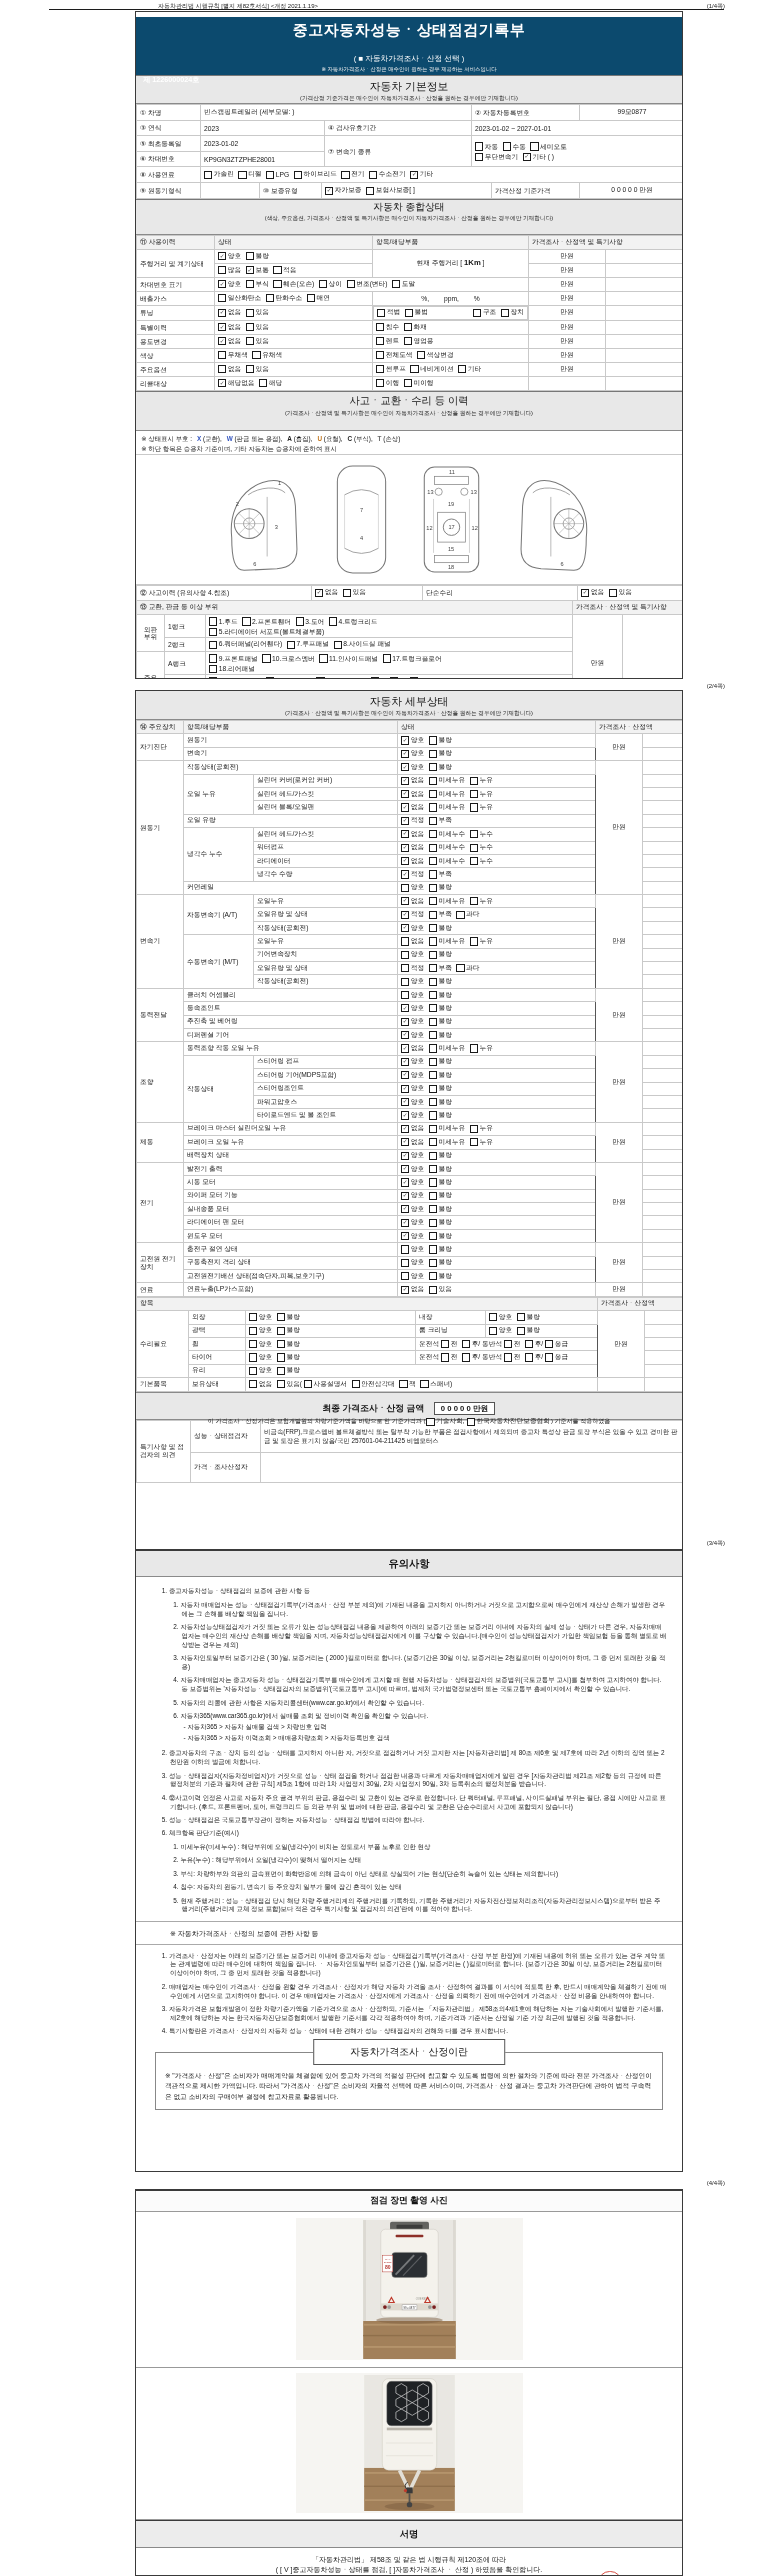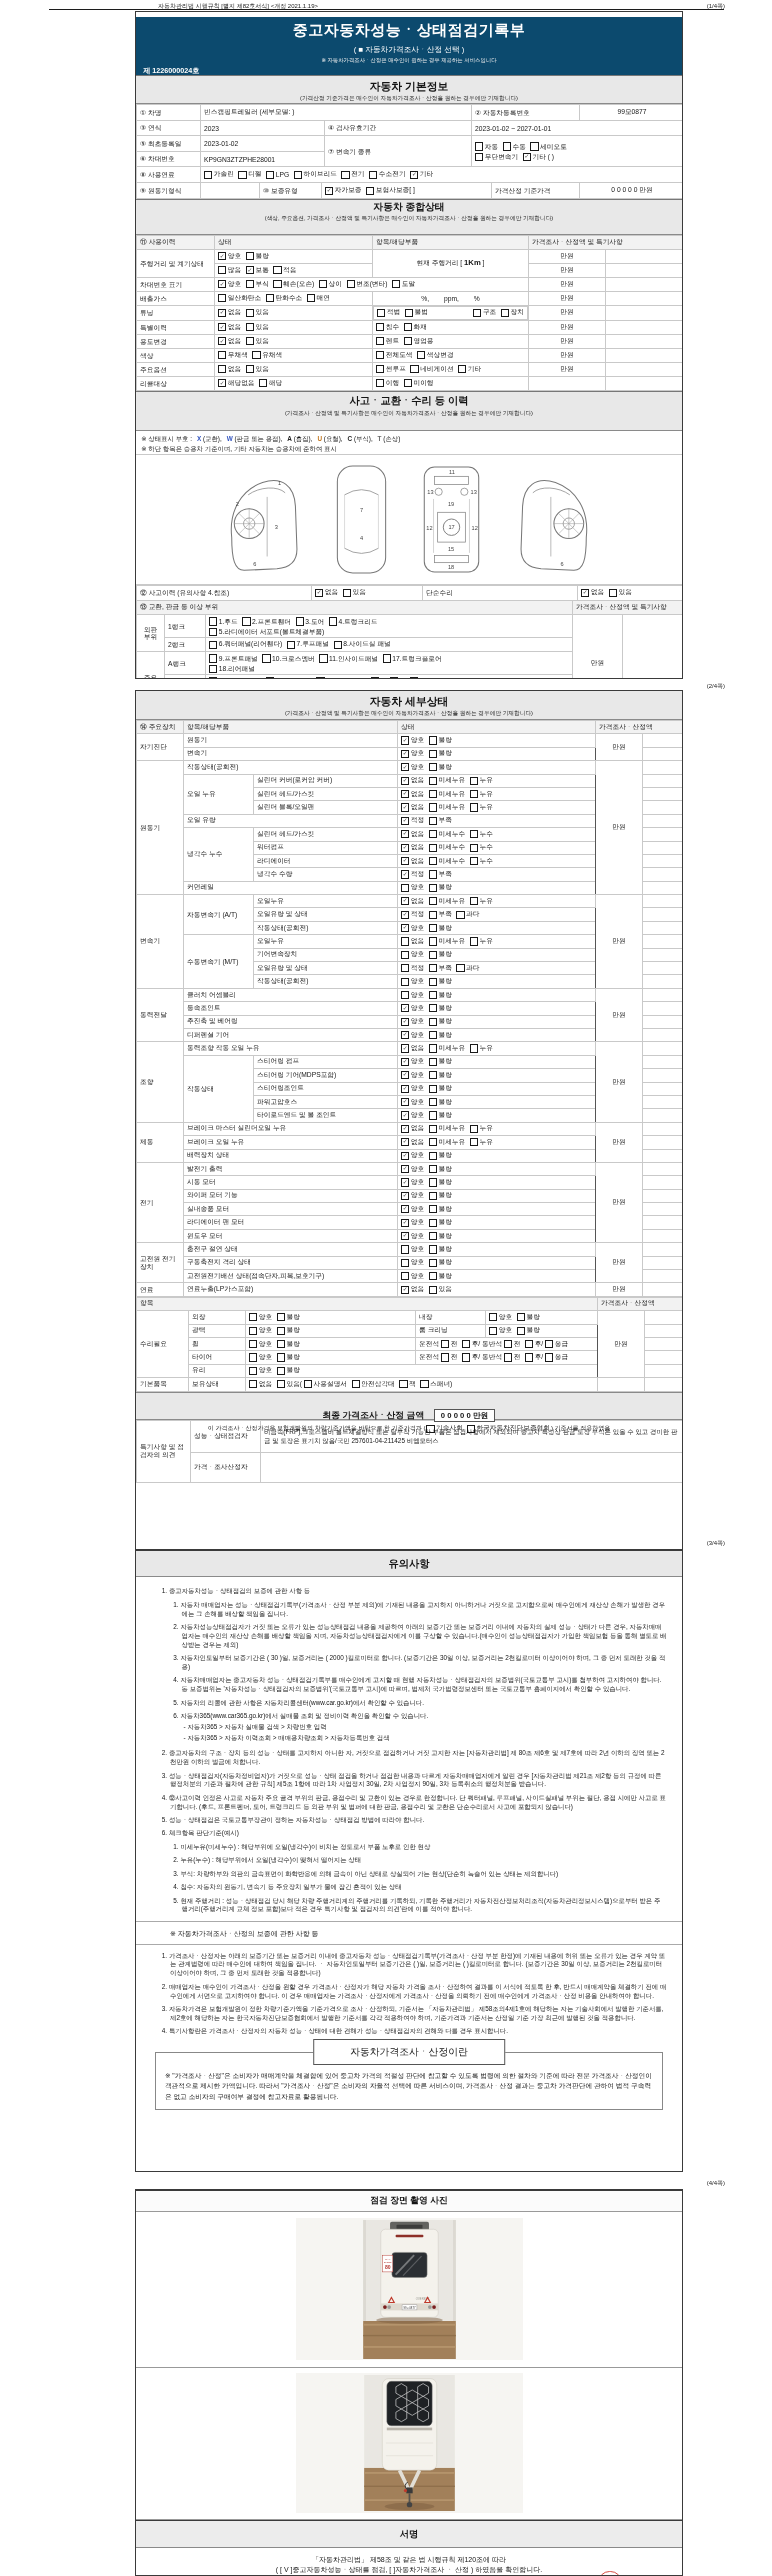--- a/index.html
+++ b/index.html
@@ -12,27 +12,27 @@
   .pagebox{left:135px;width:548px;border:1px solid #3a3a3a;background:#fff;box-sizing:border-box;overflow:hidden}
   #pg1{top:11.3px;height:668px}
   #pg2{top:690px;height:1066px}
   #pg3{top:1549px;height:623px;border-top:2.6px solid #3a3a3a}
   #pg4{top:2189px;height:387px;border-top:2.6px solid #3a3a3a}
 
   
   .dark{background:#0c4a6e;color:#fff;height:61px;box-sizing:border-box;padding:0 7.2px}
   .stripe{height:2.6px;background:#fff;margin:2.1px -7.2px 0 -7.2px}
   .dk-title{text-align:center;font-size:15px;font-weight:bold;letter-spacing:0.5px;margin-top:4.1px}
-  .dk-sub{text-align:center;font-size:7.7px;margin-top:5px}
+  .dk-sub{text-align:center;font-size:7.7px;margin-top:14px}
   .dk-note{text-align:center;font-size:5.4px;margin-top:1.5px;color:#eee}
   .dk-no{font-size:7.2px;font-weight:bold;margin-top:2.6px}
 
   
   .sec-head{background:#e8e8e8;border-top:0.5px solid #777;border-bottom:0.5px solid #8a8a8a;text-align:center;box-sizing:border-box}
-  .sec-title{font-size:10.8px;font-weight:bold;padding-top:3.6px}
+  .sec-title{font-size:10.8px;font-weight:normal;padding-top:3.6px}
   .sec-sub{font-size:5.7px;margin-top:1.5px;color:#222}
 
   
   table{border-collapse:collapse;table-layout:fixed;width:100%}
   td{border:0.5px solid #c9c9c9;font-size:6.7px;padding:0.5px 3.1px;vertical-align:middle;overflow:hidden;white-space:nowrap;box-sizing:border-box}
   .tbl td{height:15.5px}
   .tb2 td{height:14px}
   .tb3 td{height:13.4px}
   .lab{white-space:normal;line-height:1.15}
   .g{white-space:normal;text-align:left;line-height:1.2}
@@ -51,21 +51,21 @@
   .big{font-weight:bold;font-size:7.7px}
 
   
   .acc-notes{border-bottom:0.5px solid #c9c9c9;padding:3.1px 5.2px;font-size:6.4px;height:24px;box-sizing:border-box;line-height:1.55}
   .lgk{font-weight:bold;margin-left:3.1px}
   .diagrams{height:130px;display:flex;justify-content:center;align-items:center;gap:28px;border-bottom:0.5px solid #c9c9c9;box-sizing:border-box}
   .dn{font-size:11px;fill:#444}
   svg{display:block}
 
   
-  .final{background:#e8e8e8;border-top:0.5px solid #8a8a8a;border-bottom:0.5px solid #8a8a8a;height:28px;box-sizing:border-box;text-align:center;padding-top:17px}
+  .final{background:#e8e8e8;border-top:0.5px solid #8a8a8a;border-bottom:0.5px solid #8a8a8a;height:28px;box-sizing:border-box;text-align:center;padding-top:10px}
   .f-label{font-size:8.8px;font-weight:bold;margin-right:7.2px}
   .f-amt{font-size:7.7px;font-weight:bold;border:0.5px solid #555;background:#fff;padding:1px 6.2px}
   .f2{font-size:6px;margin-top:2.6px}
   .f2 .cb{margin:0 1px}
 
   
   .nt-head{background:#e8e8e8;border-bottom:0.5px solid #8a8a8a;height:25px;text-align:center;font-size:10.3px;font-weight:bold;line-height:25px}
   .nt-body{padding:3.1px 15.5px 0 15.5px;font-size:6.4px;line-height:1.38}
   .lvl0{padding-left:18.5px;text-indent:-8.2px;margin:4.6px 0}
   .lvl1{padding-left:30px;text-indent:-8.2px;margin:4.6px 0}

